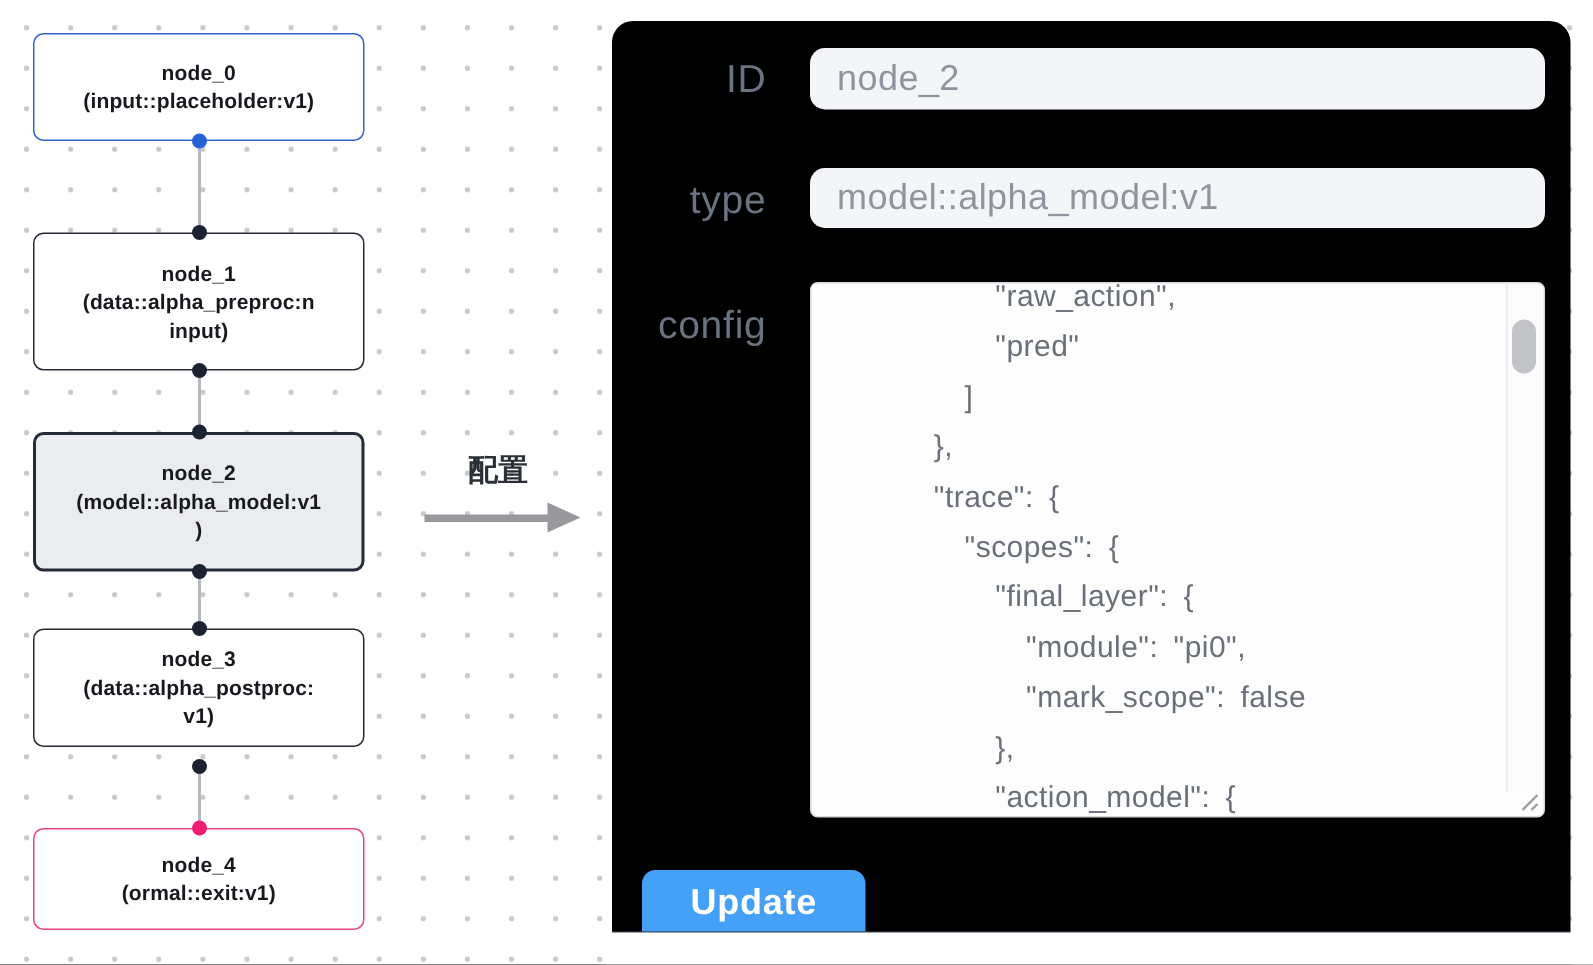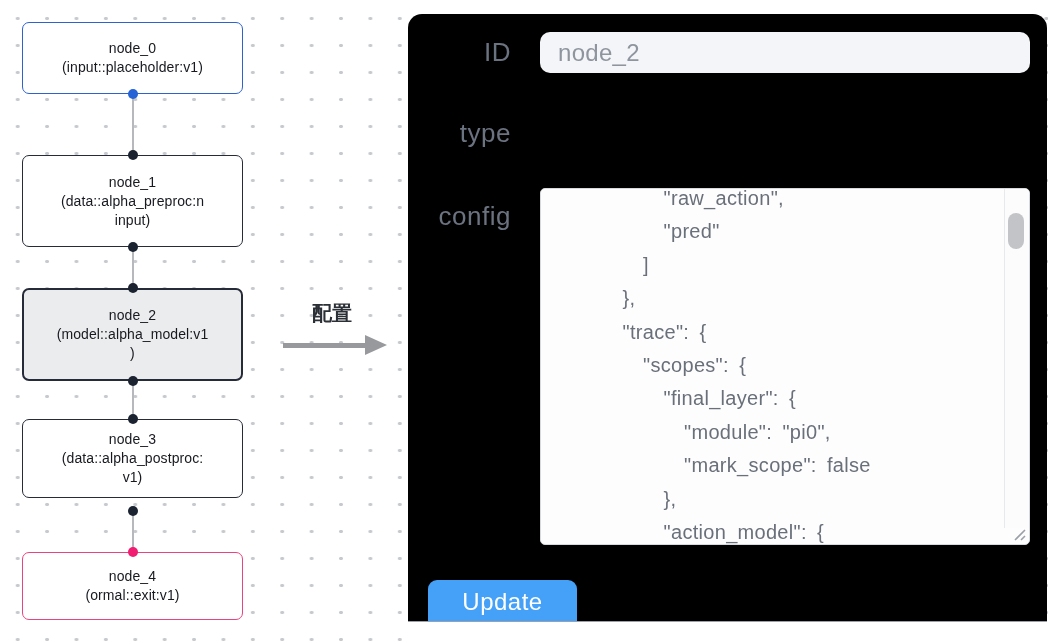--- a/index.html
+++ b/index.html
@@ -17,21 +17,21 @@
 
   
   .node{
     position:absolute;left:22px;width:221px;box-sizing:border-box;
     background:#ffffff;border:1.5px solid #252b38;border-radius:7px;
     display:flex;align-items:center;justify-content:center;
     z-index:2;
   }
   .node-label{
     white-space:pre-line;text-align:center;
-    font-size:14px;line-height:19px;color:#17191f;font-weight:400;
+    font-size:14px;line-height:19px;color:#17191f;font-weight:700;
     letter-spacing:.1px;
   }
   #node0{top:22px;height:72px;border-color:#2e63cc;}
   #node1{top:155px;height:92px;}
   #node2{top:288px;height:93px;background:#ebecee;border-width:2px;}
   #node3{top:419px;height:79px;}
   #node4{top:552px;height:68px;border-color:#e94380;}
 
   .edge{position:absolute;left:131.5px;width:2px;background:#b6b8bc;z-index:1;}
   #edge0{top:94px;height:61px;}
@@ -99,21 +99,21 @@
   #sb-thumb{
     position:absolute;top:24px;left:3px;width:16px;height:36px;
     border-radius:8px;background:#c3c4c8;
   }
   #resize-grip{position:absolute;right:2px;bottom:2px;width:18px;height:18px;}
 
   #update-btn{
     position:absolute;left:20px;top:566px;width:149px;height:50px;
     background:#45a0f8;border:none;border-radius:9px;
     font-family:"Liberation Sans",sans-serif;
-    font-size:24px;font-weight:400;color:#ffffff;letter-spacing:.5px;
+    font-size:24px;font-weight:700;color:#ffffff;letter-spacing:.5px;
     text-align:center;padding-bottom:8px;cursor:pointer;
   }
 </style>
 </head>
 <body>
 
 <div>
 
   <div class="node" id="node0">
     <div class="node-label">node_0
@@ -158,20 +158,21 @@
     <div class="shaft"></div>
       <div class="head"></div>
   </div>
 </div>
 
 <div id="panel">
   <div class="fld-label" id="lbl-id">ID</div>
   <input class="txt-input" id="inp-id" value="node_2" style="">
 
   <div class="fld-label" id="lbl-type">type</div>
+  <input class="txt-input" id="inp-type" value="model::alpha_model:v1" style="">
 
   <div class="fld-label" id="lbl-config">config</div>
   <div id="config-area">
     <div id="config-text">          "raw_action",
           "pred"
         ]
       },
       "trace": {
         "scopes": {
           "final_layer": {

